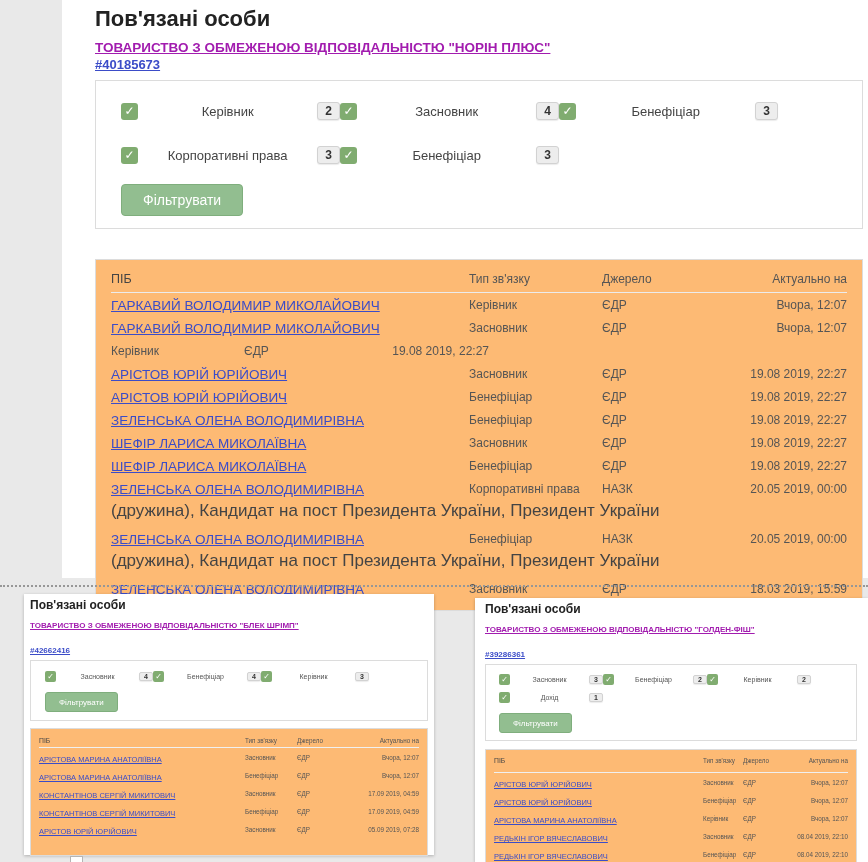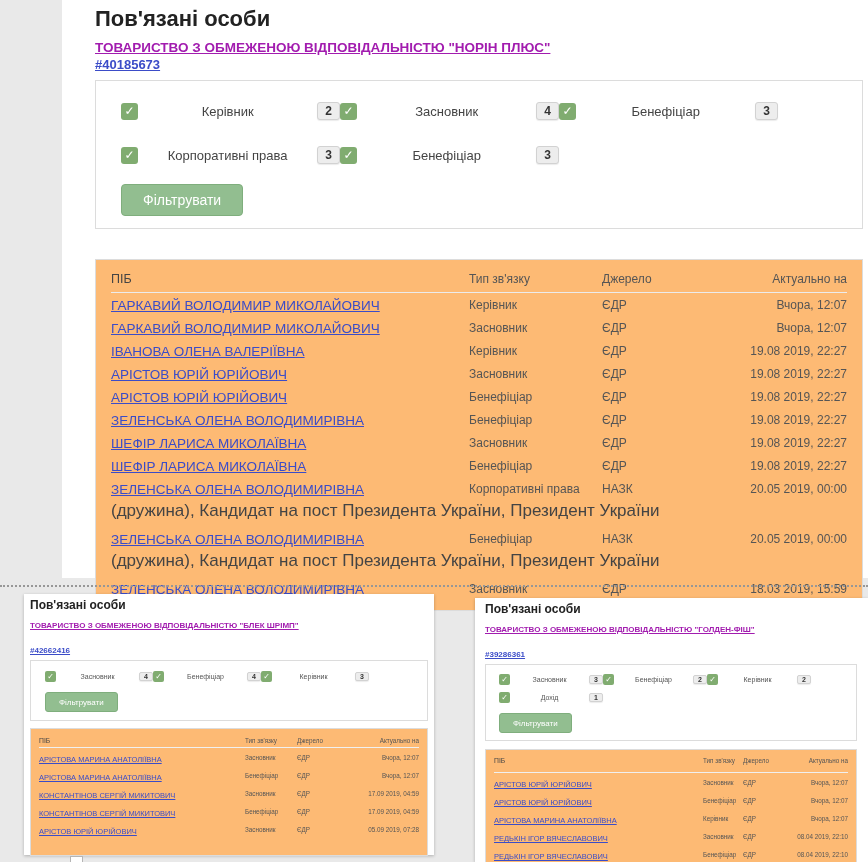--- a/index.html
+++ b/index.html
@@ -133,21 +133,20 @@
               <div class="c-name"><a class="plink">ГАРКАВИЙ ВОЛОДИМИР МИКОЛАЙОВИЧ</a></div>
               <div class="c-type">Засновник</div>
               <div class="c-src">ЄДР</div>
               <div class="c-date">Вчора, 12:07</div>
             </div>
 
           </div>
 
           <div class="rowwrap">
             <div class="trow">
-              <div class="c-name"><a class="plink">ІВАНОВА ОЛЕНА ВАЛЕРІЇВНА</a></div>
               <div class="c-type">Керівник</div>
               <div class="c-src">ЄДР</div>
               <div class="c-date">19.08 2019, 22:27</div>
             </div>
 
           </div>
 
           <div class="rowwrap">
             <div class="trow">
               <div class="c-name"><a class="plink">АРІСТОВ ЮРІЙ ЮРІЙОВИЧ</a></div>

